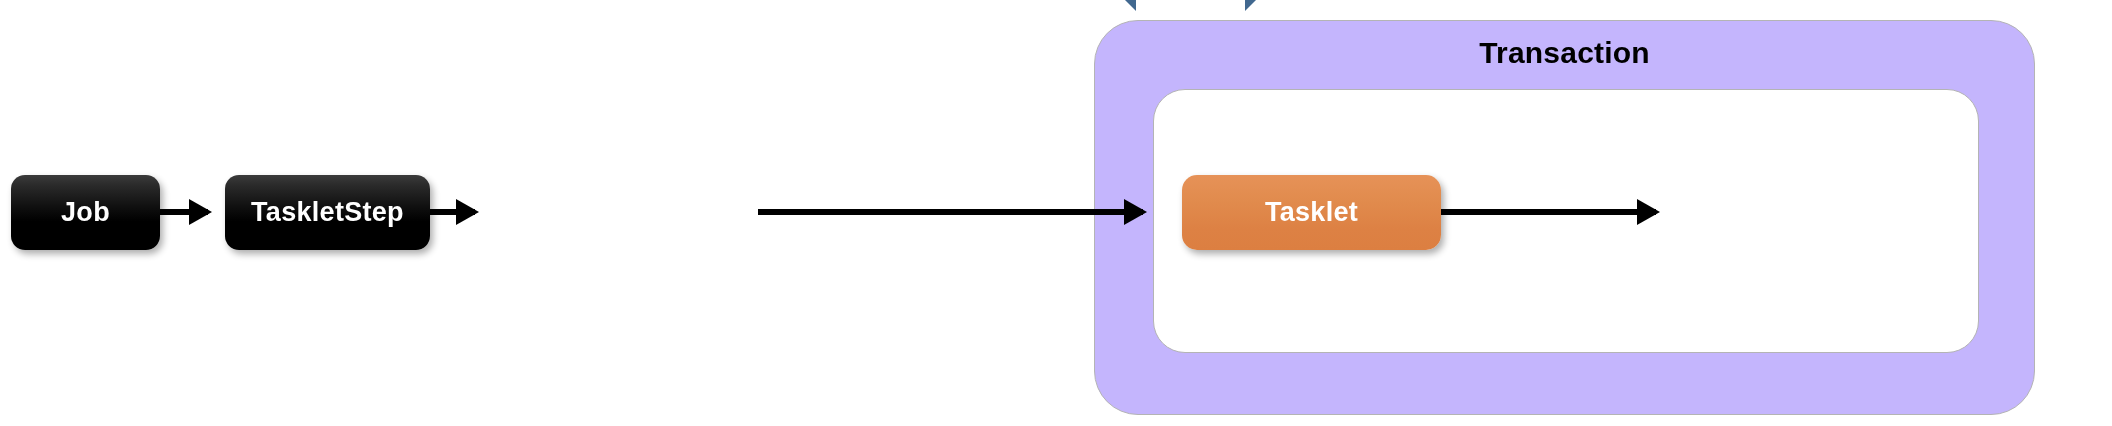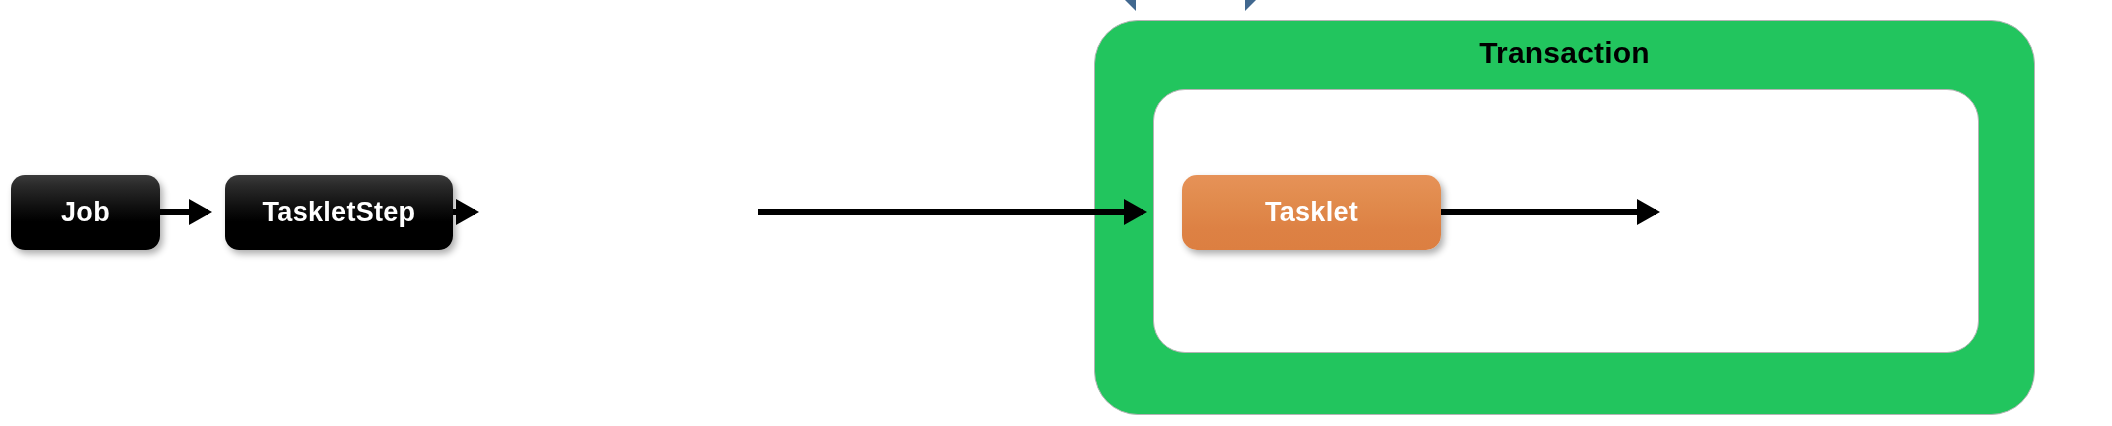--- a/index.html
+++ b/index.html
@@ -18,21 +18,21 @@
     overflow: hidden;
   }
 
   
   .txn-outer {
     position: absolute;
     left: 1094px;
     top: 20px;
     width: 941px;
     height: 395px;
-    background: #22c55e;
+    background: #c4b5fd;
     border: 1px solid #b4b4b4;
     border-radius: 44px;
     box-sizing: border-box;
   }
   .txn-title {
     position: absolute;
     left: 0;
     top: 15px;
     width: 100%;
     text-align: center;
@@ -80,21 +80,21 @@
   .node.orange {
     background: linear-gradient(to bottom,
                 #e69258 0%,
                 #e18b4d 35%,
                 #dd8144 72%,
                 #dc7f41 100%);
   }
 
   
   #node-job            { left: 11px;   top: 175px; width: 149px; }
-  #node-tasklet-step   { left: 225px;  top: 175px; width: 228px; }
+  #node-tasklet-step   { left: 225px;  top: 175px; width: 205px; }
   #node-repeat-template{ left: 492px;  top: 175px; width: 266px; }
   #node-tasklet        { left: 1182px; top: 175px; width: 259px; border-radius: 15px; }
   #node-business-logic { left: 1683px; top: 175px; width: 258px; }
 
   
   .arrow {
     position: absolute;
     height: 6px;
     background: #000000;
     top: 209px;

